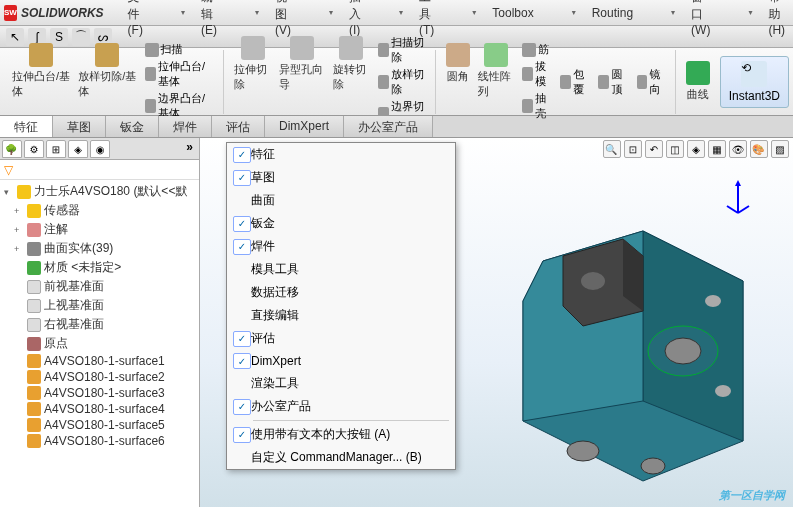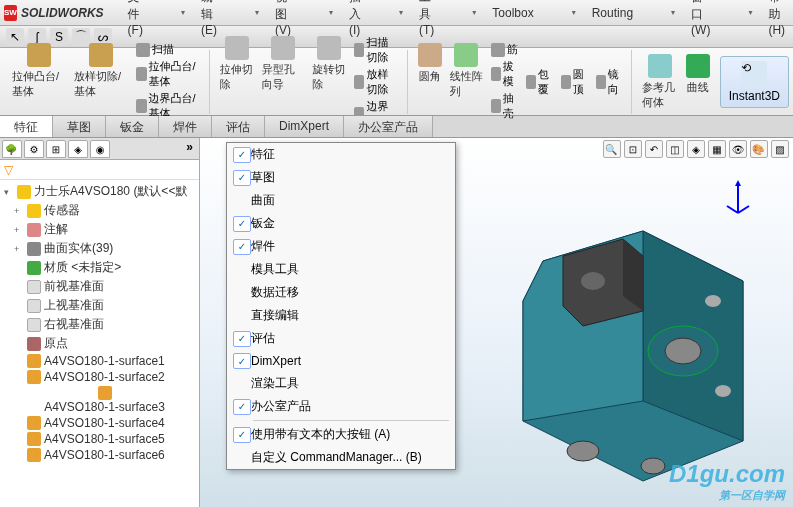--- a/index.html
+++ b/index.html
@@ -214,24 +214,20 @@
         <div class="rib-small">
             <div class="ic-s"></div>
             <span>镜向</span>
           </div>
       </div>
     </div>
   </div>
   <div class="rib-group" style="border-right:none">
     <div style="display:flex">
       <div class="rib-btn">
-          <div class="ic" style="background:#8cc"></div>
-          <span>参考几何体</span>
-        </div>
-      <div class="rib-btn">
           <div class="ic" style="background:#3a5"></div>
           <span>曲线</span>
         </div>
     </div>
   </div>
   <div class="instant3d">
     <div style="width:26px;height:26px;background:#d8e8f5;border-radius:3px;margin-bottom:2px">⟲</div>
     <span>Instant3D</span>
   </div>
 </div>
@@ -310,21 +306,21 @@
           <div class="tree-item" style="padding-left: 12px;">
             <span class="exp"></span>
             <span class="tic surf"></span>
             <span>A4VSO180-1-surface1</span>
           </div>
           <div class="tree-item" style="padding-left: 12px;">
             <span class="exp"></span>
             <span class="tic surf"></span>
             <span>A4VSO180-1-surface2</span>
           </div>
-          <div class="tree-item" style="padding-left: 12px; flex-direction: column;">
+          <div class="tree-item" style="padding-left: 12px;">
             <span class="exp"></span>
             <span class="tic surf"></span>
             <span>A4VSO180-1-surface3</span>
           </div>
           <div class="tree-item" style="padding-left: 12px;">
             <span class="exp"></span>
             <span class="tic surf"></span>
             <span>A4VSO180-1-surface4</span>
           </div>
           <div class="tree-item" style="padding-left: 12px;">
@@ -369,21 +365,20 @@
         <ellipse cx="270" cy="80" rx="8" ry="6" fill="#aaa"></ellipse>
         <ellipse cx="280" cy="170" rx="8" ry="6" fill="#aaa"></ellipse>
         <ellipse cx="140" cy="230" rx="16" ry="10" fill="#888" stroke="#333"></ellipse>
         <ellipse cx="210" cy="245" rx="12" ry="8" fill="#888" stroke="#333"></ellipse>
         <polygon points="120,35 180,18 200,35 200,90 140,105 120,85" fill="#444" stroke="#222"></polygon>
         <polygon points="180,18 200,35 200,90 180,75" fill="#333"></polygon>
         <ellipse cx="150" cy="60" rx="12" ry="9" fill="#666"></ellipse>
       </g>
     </svg>
     <div class="watermark">
-      <span>D1gu.com</span>
       <span class="sub">第一区自学网</span>
     </div>
   </div>
 </div>
 
 <div class="context-menu">
   <div id="ctx-sec-0">
       <div class="ctx-item">
         <span class="ctx-check on">✓</span>
         <span>特征</span>

